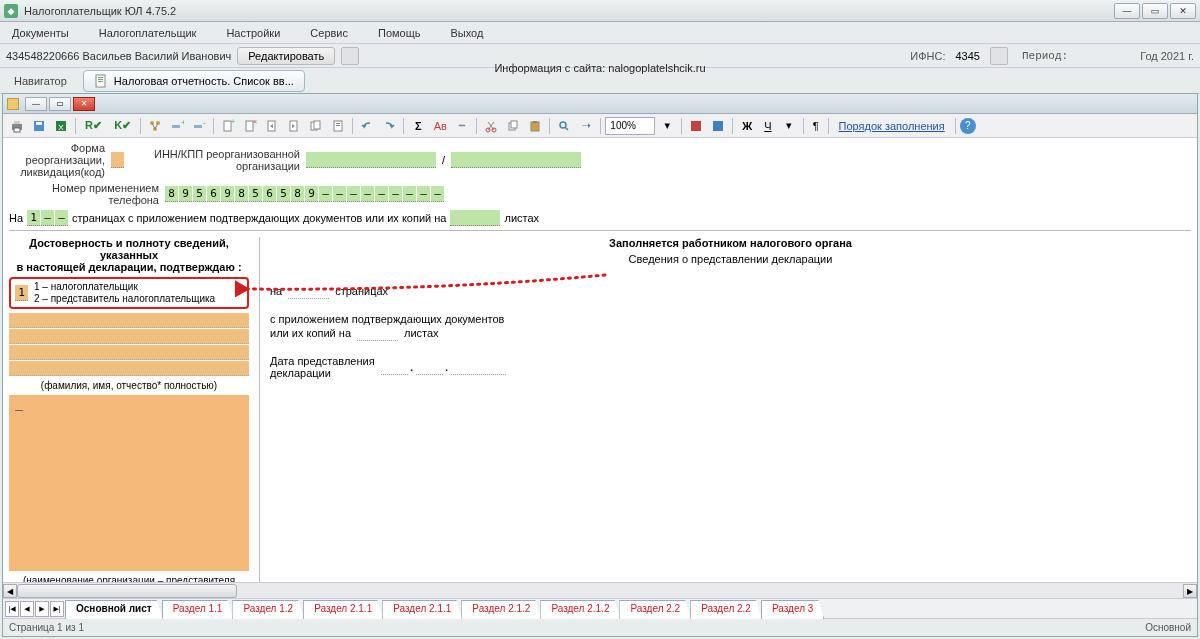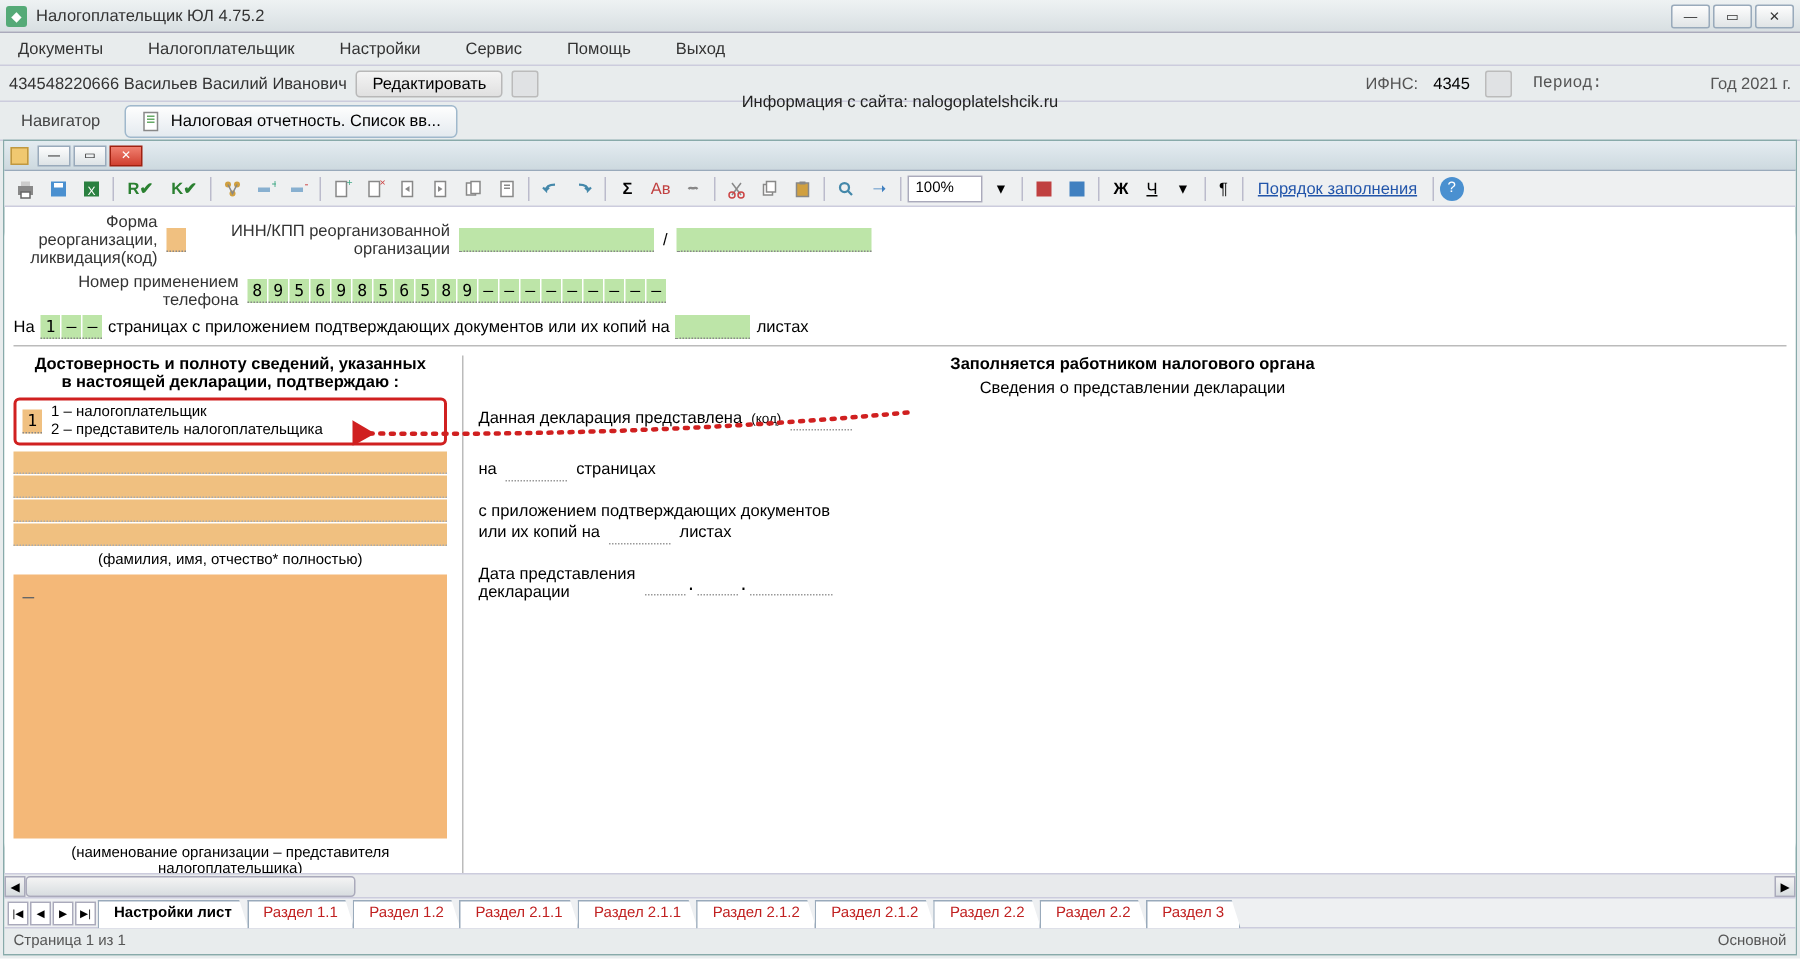--- a/index.html
+++ b/index.html
@@ -49,21 +49,21 @@
 .row { display: flex; align-items: center; gap: 6px; margin-bottom: 4px; }
 .lbl-r { text-align: right; color: #333; line-height: 1.1; }
 .cellbox { display: flex; gap: 1px; }
 .cell { width: 13px; height: 16px; display: flex; align-items: center; justify-content: center; font-size: 11px; font-family: monospace; }
 .cell.green { background: #bde5a8; border-bottom: 1px dotted #888; }
 .cell.orange { background: #f0c080; border-bottom: 1px dotted #888; }
 .cell.grey { border-bottom: 1px dotted #999; }
 .wide-green { height: 16px; background: #bde5a8; border-bottom: 1px dotted #888; }
 
 .columns { display: flex; gap: 10px; margin-top: 6px; position: relative; }
-.col-left { width: 289px; }
+.col-left { width: 240px; }
 .col-right { flex: 1; }
 .col-hdr { font-weight: bold; text-align: center; margin-bottom: 4px; }
 .col-sub { text-align: center; margin-bottom: 6px; }
 
 .red-box { border: 2px solid #d02020; border-radius: 4px; padding: 2px 4px; display: flex; align-items: center; gap: 6px; margin-bottom: 4px; }
 .red-box .options { font-size: 10px; line-height: 1.2; }
 
 .stripe { height: 15px; background: #f0c080; border-bottom: 1px dotted #aaa; margin-bottom: 1px; }
 .fio-caption { text-align: center; font-size: 10px; margin: 4px 0; }
 
@@ -381,29 +381,20 @@
         <div class="big-orange">
             <span class="dash">–</span>
           </div>
         <div class="rep-caption">(наименование организации – представителя налогоплательщика)</div>
 
       </div>
 
       <div class="col-right" style="border-left:1px solid #bbb;padding-left:10px;">
         <div class="col-hdr">Заполняется работником налогового органа</div>
         <div class="col-sub">Сведения о представлении декларации</div>
-        <div class="row">
-          <span>Данная декларация представлена</span>
-          <span style="font-size:9px;">(код)</span>
-          <div class="cellbox">
-            <div class="cell grey"></div>
-              <div class="cell grey"></div>
-              <div class="cell grey"></div>
-          </div>
-        </div>
         <div class="row" style="margin-top:18px;">
           <span>на</span>
           <div class="cellbox">
             <div class="cell grey"></div>
               <div class="cell grey"></div>
               <div class="cell grey"></div>
           </div>
           <span>страницах</span>
         </div>
         <div style="margin-top:14px;">с приложением подтверждающих документов</div>
@@ -451,21 +442,21 @@
     <div class="scroll-arr" style="right:0">▶</div>
   </div>
 
   <div class="tabstrip">
     <div class="ts-nav">
       <div class="ts-btn">|◀</div>
       <div class="ts-btn">◀</div>
       <div class="ts-btn">▶</div>
       <div class="ts-btn">▶|</div>
     </div>
-    <div class="tab active">Настройки лист</div>
+    <div class="tab active">Основной лист</div>
     <div class="tab red">Раздел 1.1</div>
     <div class="tab red">Раздел 1.2</div>
     <div class="tab red">Раздел 2.1.1</div>
     <div class="tab red">Раздел 2.1.1</div>
     <div class="tab red">Раздел 2.1.2</div>
     <div class="tab red">Раздел 2.1.2</div>
     <div class="tab red">Раздел 2.2</div>
     <div class="tab red">Раздел 2.2</div>
     <div class="tab red">Раздел 3</div>
   </div>

